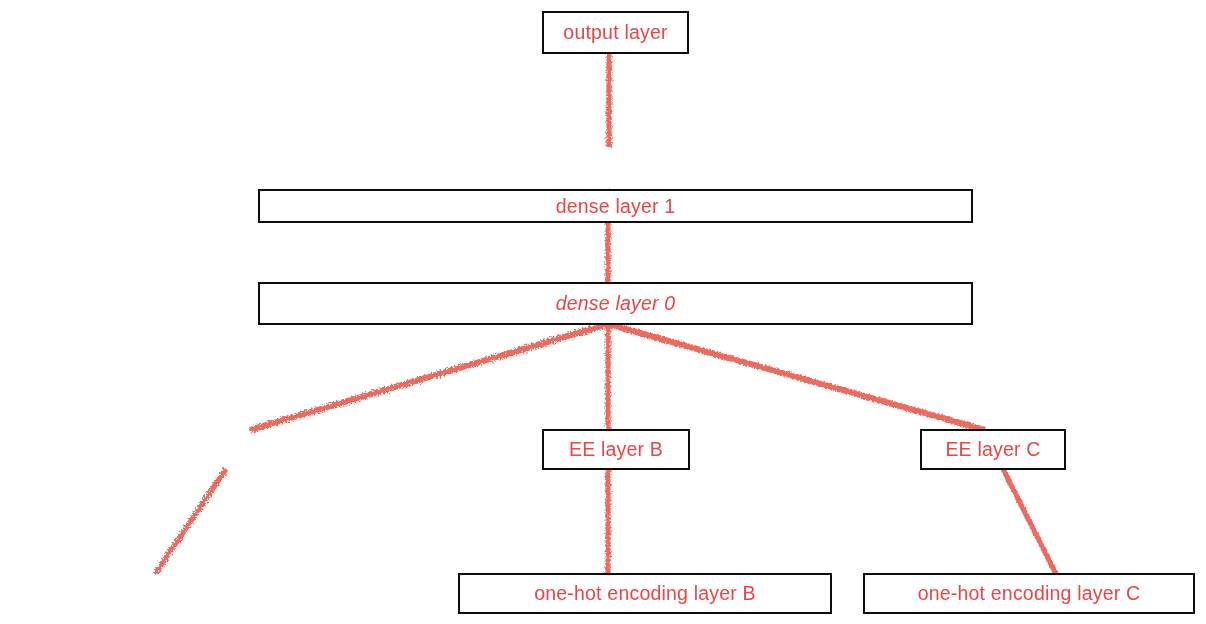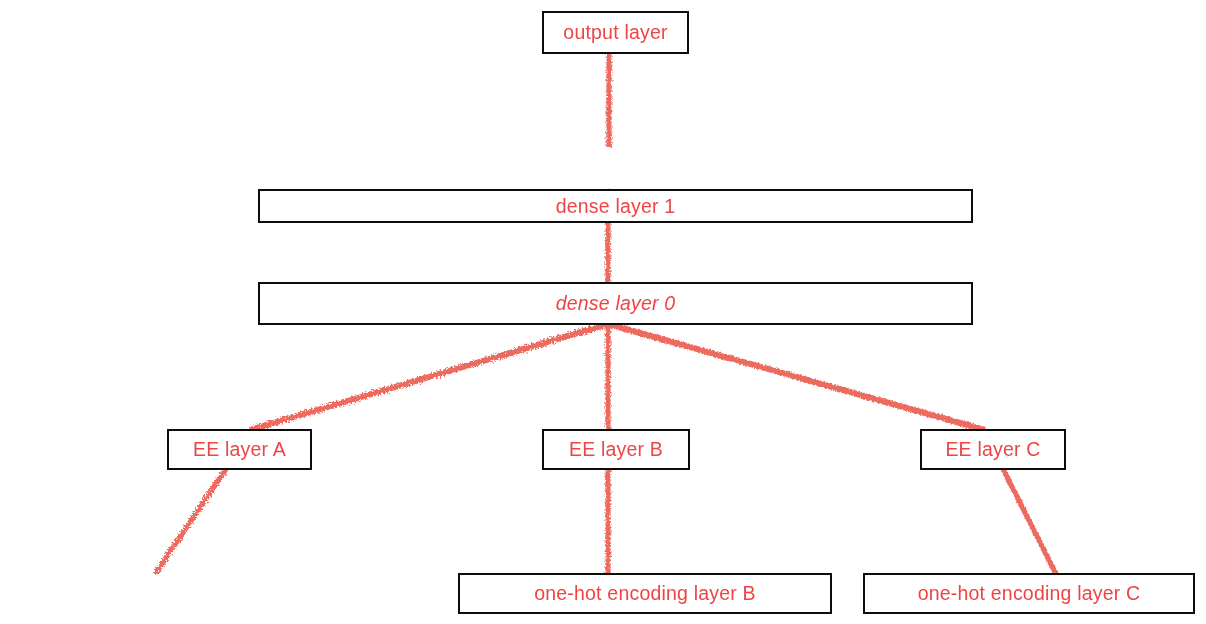--- a/index.html
+++ b/index.html
@@ -76,23 +76,20 @@
   </div>
 
   <div class="node n-dense1">
     <span>dense layer 1</span>
   </div>
 
   <div class="node n-dense0">
     <span>dense layer 0</span>
   </div>
 
-  <div class="node n-eeA">
-    <span>EE layer A</span>
-  </div>
 
   <div class="node n-eeB">
     <span>EE layer B</span>
   </div>
 
   <div class="node n-eeC">
     <span>EE layer C</span>
   </div>
 
 

